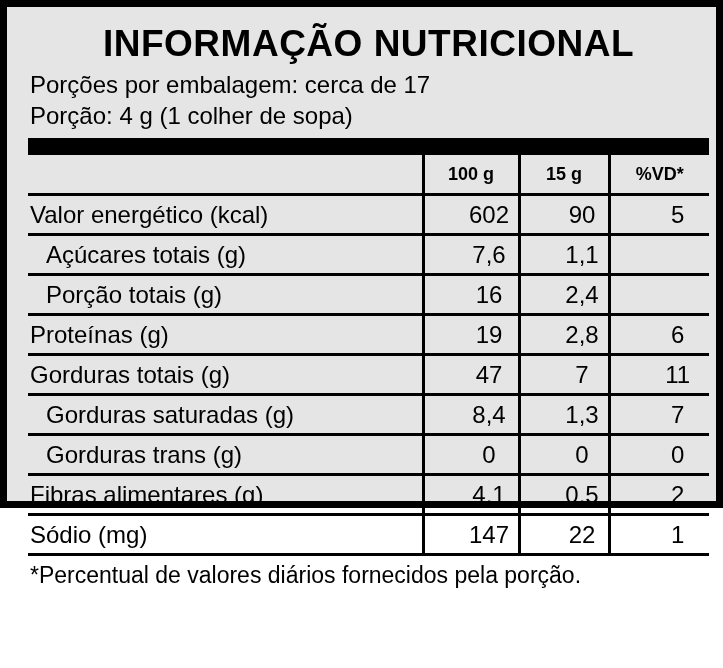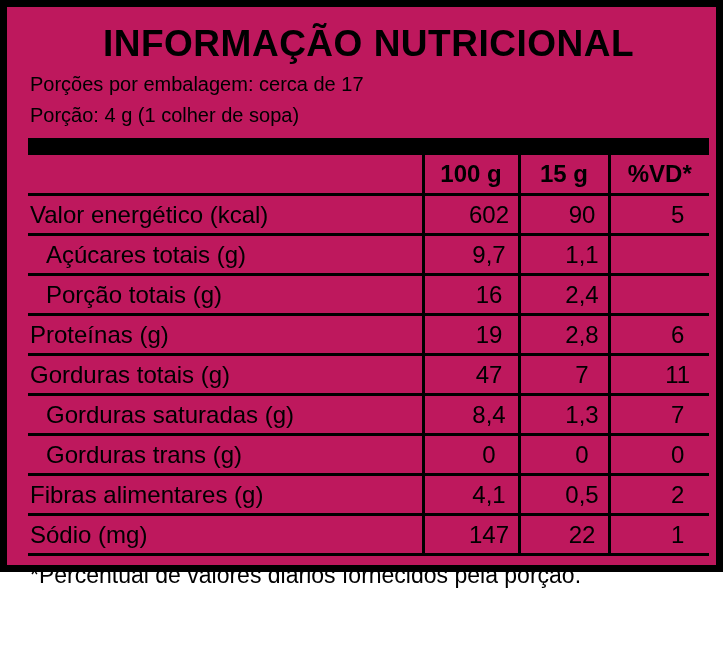--- a/index.html
+++ b/index.html
@@ -12,45 +12,45 @@
     height: 668px;
     font-family: "Liberation Sans", sans-serif;
     color: #000000;
     overflow: hidden;
   }
   .label {
     position: absolute;
     left: 0;
     top: 0;
     width: 723px;
-    height: 572px;
+    height: 508px;
     box-sizing: border-box;
     border: 7px solid #000000;
-    background: #be185d;
+    background: #e5e5e5;
   }
   .inner {
     position: absolute;
     left: 7px;
     top: 7px;
     width: 709px;
     height: 654px;
     box-sizing: border-box;
     padding: 4px 14px 0 14px;
   }
   .title {
     text-align: center;
     font-size: 37px;
     font-weight: bold;
     letter-spacing: 0.5px;
     line-height: 46px;
     margin: 3px 0 2px 0;
     white-space: nowrap;
   }
   .servings {
-    font-size: 20px;
+    font-size: 24px;
     line-height: 31px;
     padding-left: 2px;
   }
   .servings div {
     white-space: nowrap;
   }
   .thick-rule {
     height: 17px;
     background: #000000;
     margin-top: 7px;
@@ -65,21 +65,21 @@
   table.nutri col.c-100 { width: 96px; }
   table.nutri col.c-15 { width: 90px; }
   table.nutri col.c-vd { width: 100px; }
 
   table.nutri th, table.nutri td {
     padding: 0;
     height: 37px;
     vertical-align: middle;
   }
   table.nutri tr.head th {
-    font-size: 24px;
+    font-size: 18px;
     font-weight: bold;
     text-align: center;
     border-left: 3px solid #000000;
     height: 38px;
   }
   table.nutri tr.head th.blank {
     border-left: none;
   }
   table.nutri td.name {
     text-align: left;
@@ -140,21 +140,21 @@
         <tr>
           <td class="name">Valor energético (kcal)</td>
           <td class="num">602</td>
           <td class="num">90</td>
           <td class="num">5</td>
         </tr>
 
 
         <tr>
           <td class="name ind1">Açúcares totais (g)</td>
-          <td class="num">9,7</td>
+          <td class="num">7,6</td>
           <td class="num">1,1</td>
           <td class="num"></td>
         </tr>
 
 
         <tr>
           <td class="name ind1">Porção totais (g)</td>
           <td class="num">16</td>
           <td class="num">2,4</td>
           <td class="num"></td>

